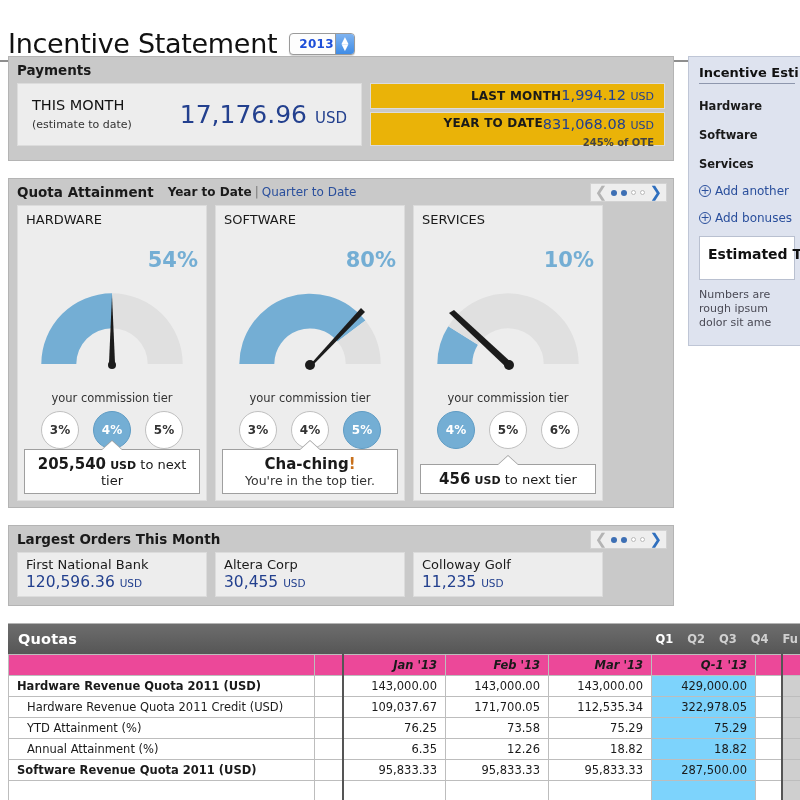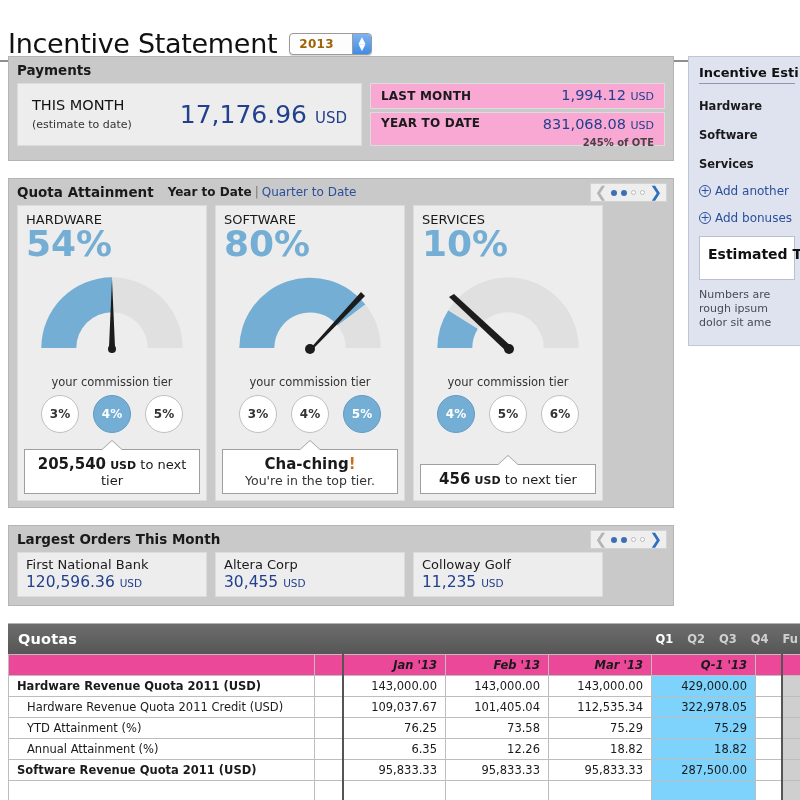--- a/index.html
+++ b/index.html
@@ -23,22 +23,22 @@
     letter-spacing: -0.3px; line-height: 32px;
   }
   .year-select {
     margin-left: 12px; margin-bottom: 5px;
     display: flex; align-items: stretch; height: 22px;
     border: 1px solid #9a9a9a; border-radius: 4px;
     background: #fdfdfd; box-shadow: 0 1px 1px rgba(0,0,0,.16);
     overflow: hidden;
   }
   .year-select .yv {
-    font-size: 12px; font-weight: bold; color: #a16207;
-    padding: 0 18px 0 9px; display: flex; align-items: center;
+    font-size: 12px; font-weight: bold; color: #1d4ed8;
+    padding: 0 1px 0 9px; display: flex; align-items: center;
     letter-spacing: .3px;
   }
   .year-select .stepper {
     width: 19px; background: linear-gradient(#7fb3f0, #3f8ce6);
     border-left: 1px solid #9a9a9a;
     display: flex; flex-direction: column; align-items: center;
     justify-content: center; color: #fff; line-height: 7px;
   }
   .year-select .stepper span { font-size: 9px; }
 
@@ -74,41 +74,41 @@
     flex: 1 1 auto; background: #ededed; border: 1px solid #dcdcdc;
     height: 63px; display: flex; align-items: center; padding: 0 14px;
     justify-content: space-between;
   }
   .pay-main .lbl { font-size: 14.5px; color: #111; line-height: 18px; }
   .pay-main .lbl small { font-size: 11px; color: #333; }
   .pay-main .amt { font-size: 25px; color: #23408e; font-weight: 400; }
   .pay-main .amt .cur { font-size: 15px; color: #23408e; }
   .pay-side { width: 295px; display: flex; flex-direction: column; gap: 3px; }
   .pay-row {
-    background: #f9a8d4; border: 1px solid #dcdcdc; padding: 3px 10px;
-    display: flex; align-items: flex-start; justify-content: space-between;
+    background: #eab308; border: 1px solid #dcdcdc; padding: 3px 10px;
+    display: flex; align-items: flex-start; justify-content: flex-end;
   }
   .pay-row .k { font-size: 12px; font-weight: bold; color: #1a1a1a; letter-spacing: .2px; }
   .pay-row .v { font-size: 14.5px; color: #23408e; text-align: right; line-height: 17px; }
   .pay-row .v .cur { font-size: 11px; }
   .pay-row .v .sub { display: block; font-size: 10px; color: #444; font-weight: bold; }
   #payrow1 { height: 26px; align-items: center; }
   #payrow2 { height: 34px; }
 
   
   #quota { left: 8px; top: 178px; width: 666px; height: 330px; }
   .gauges { display: flex; gap: 8px; padding: 0 8px 8px 8px; }
   .gcard {
     width: 190px; background: #ededed; border: 1px solid #dcdcdc;
     padding: 6px 8px 0 8px; position: relative; height: 296px;
   }
   .gcard .gtitle { font-size: 13px; color: #1a1a1a; }
   .gcard .gpct {
-    text-align: left; font-size: 36px; font-weight: bold;
-    color: #74aed4; margin-top: 0; line-height: 34px;
+    text-align: right; font-size: 21px; font-weight: bold;
+    color: #74aed4; margin-top: 16px; line-height: 34px;
   }
   .gauge-wrap { position: relative; height: 100px; margin-top: 2px; }
   .gauge-wrap svg { position: absolute; left: 50%; transform: translateX(-50%); top: 0; }
   .tierlabel { text-align: center; font-size: 11.5px; color: #333; margin-top: 12px; }
   .tiers { display: flex; justify-content: center; gap: 14px; margin-top: 6px; }
   .tier {
     width: 38px; height: 38px; border-radius: 50%;
     border: 1px solid #c0c0c0; background: #fff;
     display: flex; align-items: center; justify-content: center;
     font-size: 12px; font-weight: bold; color: #333;
@@ -473,21 +473,21 @@
           <td class="num">143,000.00</td>
           <td class="num">143,000.00</td>
           <td class="num col-q">429,000.00</td>
           <td class="col-gap2"></td>
           <td class="num col-full">1,7</td>
         </tr>
         <tr>
           <td class="lbl sub">Hardware Revenue Quota 2011 Credit (USD)</td>
           <td class="col-gap"></td>
           <td class="num">109,037.67</td>
-          <td class="num">101,405.04</td>
+          <td class="num">171,700.05</td>
           <td class="num">112,535.34</td>
           <td class="num col-q">322,978.05</td>
           <td class="col-gap2"></td>
           <td class="num col-full">9</td>
         </tr>
         <tr>
           <td class="lbl sub">YTD Attainment (%)</td>
           <td class="col-gap"></td>
           <td class="num">76.25</td>
           <td class="num">73.58</td>

